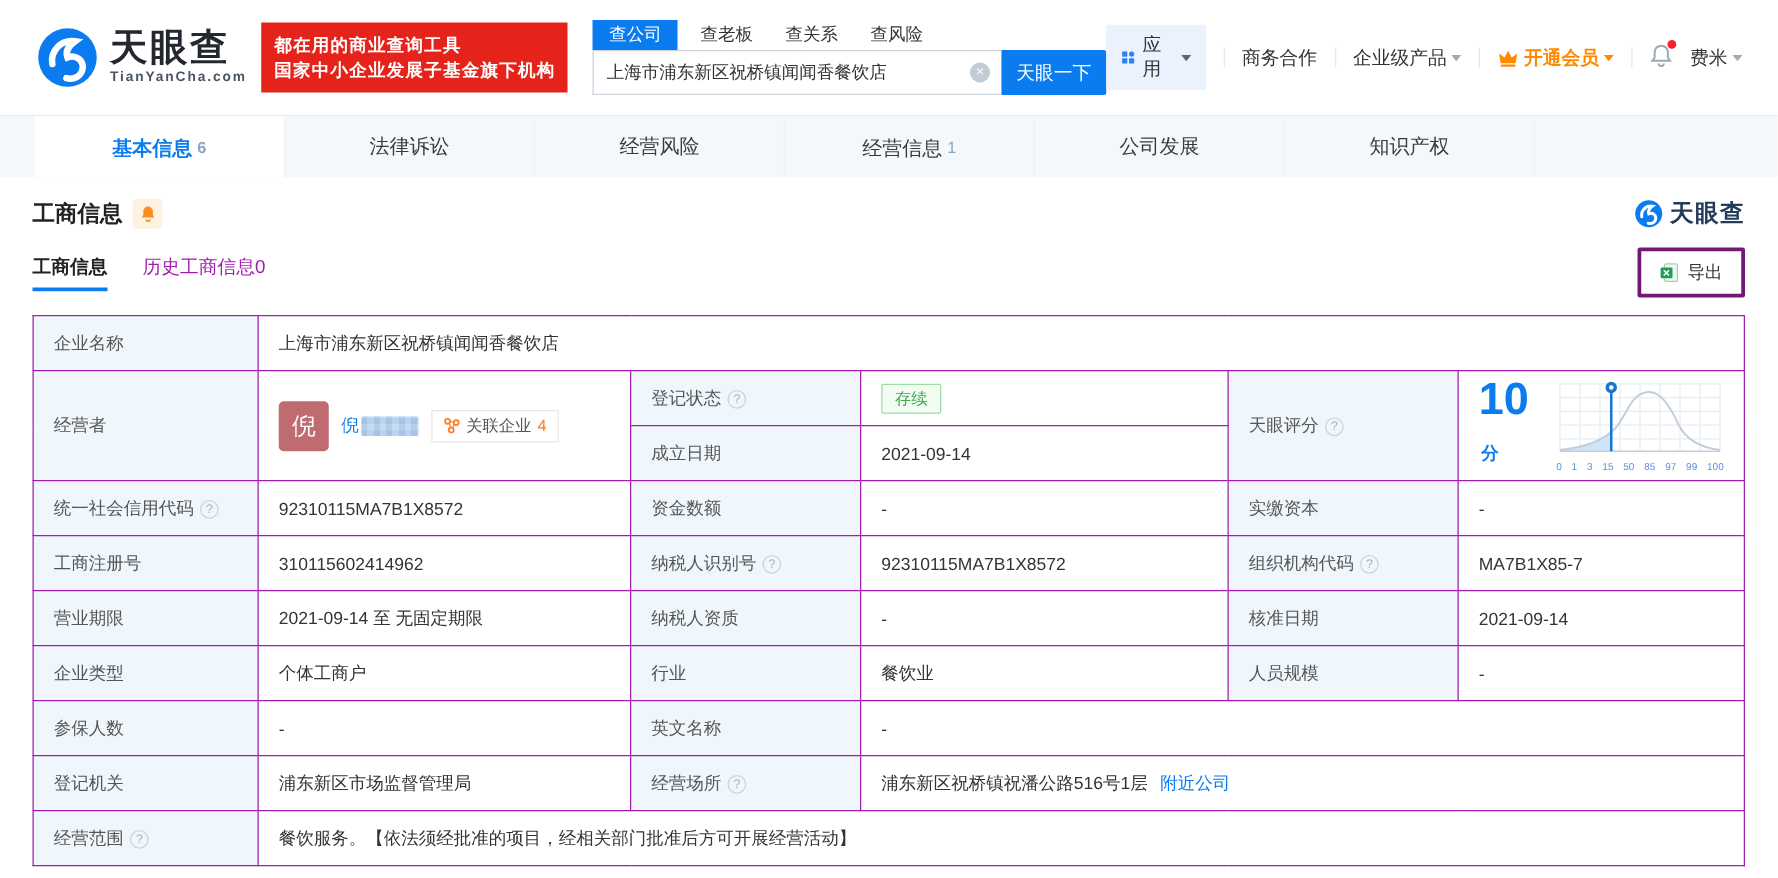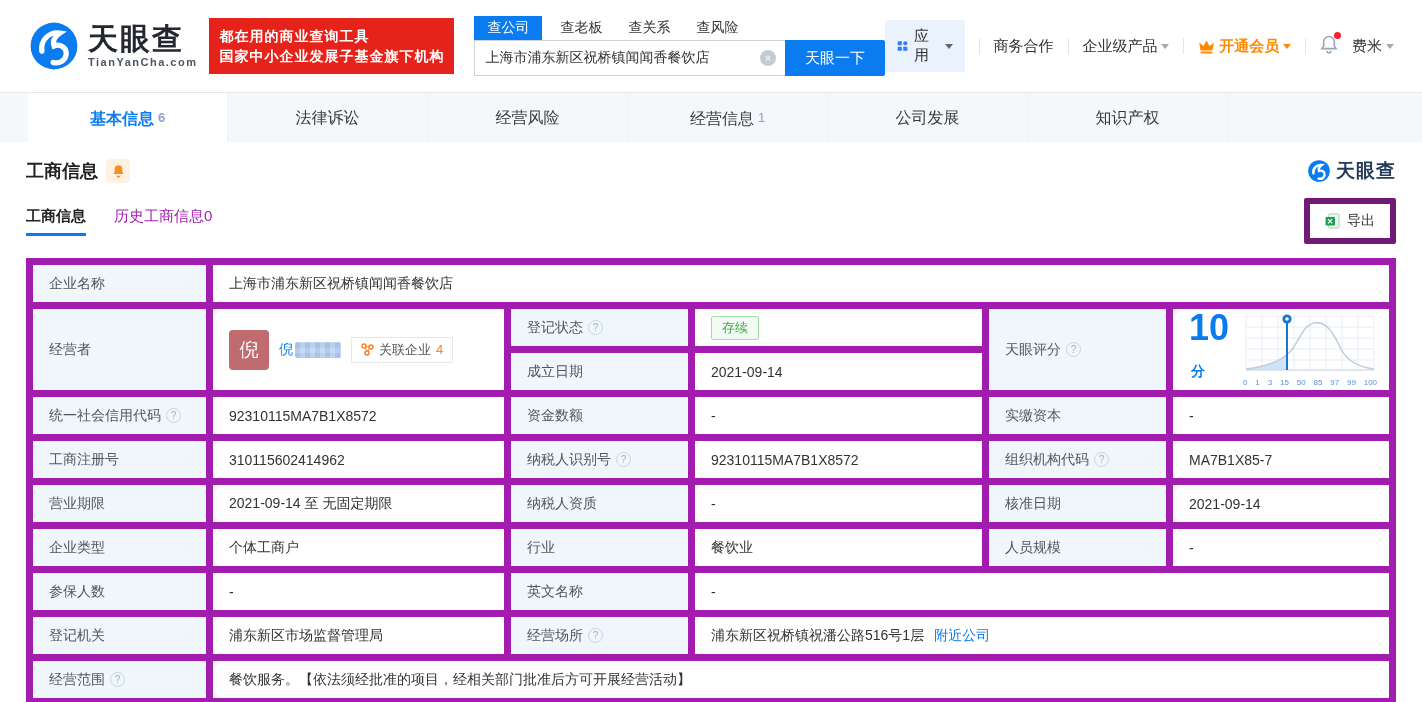--- a/index.html
+++ b/index.html
@@ -19,21 +19,21 @@
   .stab { font-size:14px; color:#333; margin-right:26px; padding:3px 0; cursor:pointer; }
   .stab.active { background:#0a7cf0; color:#fff; padding:3px 13px; margin-right:18px; }
   .search-row { display:flex; }
   .search-input-wrap { position:relative; flex:1; }
   .search-input-wrap input { width:100%; height:36px; border:1px solid #c9d4dd; border-right:none;
      padding:0 32px 0 10px; font-size:14px; color:#333; outline:none;
      font-family:"Liberation Sans","DejaVu Sans",sans-serif; }
   .clear-icon { position:absolute; right:9px; top:10px; width:16px; height:16px; border-radius:50%;
      background:#c3ccd4; color:#fff; font-size:11px; line-height:16px; text-align:center; cursor:pointer; }
   .clear-icon::before { content:"×"; }
-  .search-btn { width:100px; height:36px; background:#0a7cf0; color:#fff; border:none; font-size:15px;
+  .search-btn { width:84px; height:36px; background:#0a7cf0; color:#fff; border:none; font-size:15px;
      cursor:pointer; border-radius:0 2px 2px 0; font-family:inherit; }
   
   .topnav { margin-left:auto; display:flex; align-items:center; font-size:15px; }
   .apps-btn { display:flex; align-items:center; gap:6px; background:#e9f2fd; border-radius:2px;
      padding:7px 12px; cursor:pointer; }
   .caret { width:0; height:0; border-left:4px solid transparent; border-right:4px solid transparent;
      border-top:5px solid #666; display:inline-block; margin-left:4px; }
   .caret.orange { border-top-color:#ff8a00; }
   .caret.lite { border-top-color:#aaa; }
   .vdiv { width:1px; height:16px; background:#e3e7ea; margin:0 14px; }
@@ -61,26 +61,26 @@
      display:flex; align-items:center; justify-content:center; cursor:pointer; }
   .brand-right { margin-left:auto; display:flex; align-items:center; gap:5px; }
   .brand-right .txt { font-size:19px; font-weight:bold; color:#233c59; letter-spacing:1px; }
 
   .subtab-row { display:flex; align-items:center; margin-top:14px; }
   .subtab { font-size:15px; color:#222; padding-bottom:10px; position:relative; cursor:pointer; }
   .subtab.active { font-weight:bold; }
   .subtab.active::after { content:""; position:absolute; left:0; right:0; bottom:0; height:3px; background:#0a7cf0; }
   .subtab.dim { color:#a21caf; margin-left:28px; font-weight:normal; }
   .export-btn { margin-left:auto; display:flex; align-items:center; gap:7px; background:#fff;
-     border:6px solid #701a75; border-radius:2px; padding:8px 15px; font-size:14px; color:#333;
+     border:3px solid #701a75; border-radius:2px; padding:8px 15px; font-size:14px; color:#333;
      cursor:pointer; font-family:inherit; }
 
   
   table.info { width:100%; border-collapse:collapse; margin-top:14px; table-layout:fixed; }
-  table.info th, table.info td { border:7px solid #a21caf; font-size:14px; font-weight:normal;
+  table.info th, table.info td { border:1px solid #a21caf; font-size:14px; font-weight:normal;
      text-align:left; padding:0 16px; height:44px; vertical-align:middle;margin-left:41px; }
   table.info th { background:#eff7fc; color:#555; }
   table.info td { color:#333; background:#fff; }
   .q { display:inline-block; width:15px; height:15px; border:1px solid #c9d5e0; border-radius:50%;
      color:#a3b2c0; font-size:10px; line-height:14px; text-align:center; margin-left:5px;
      vertical-align:1px; cursor:pointer; }
   .q::before { content:"?"; }
   .badge-green { display:inline-block; border:1px solid #9fdca8; background:#f2fcf2; color:#44a94e;
      font-size:13px; padding:2px 10px; border-radius:2px; }
   .op-cell { display:flex; align-items:center; gap:10px; }

